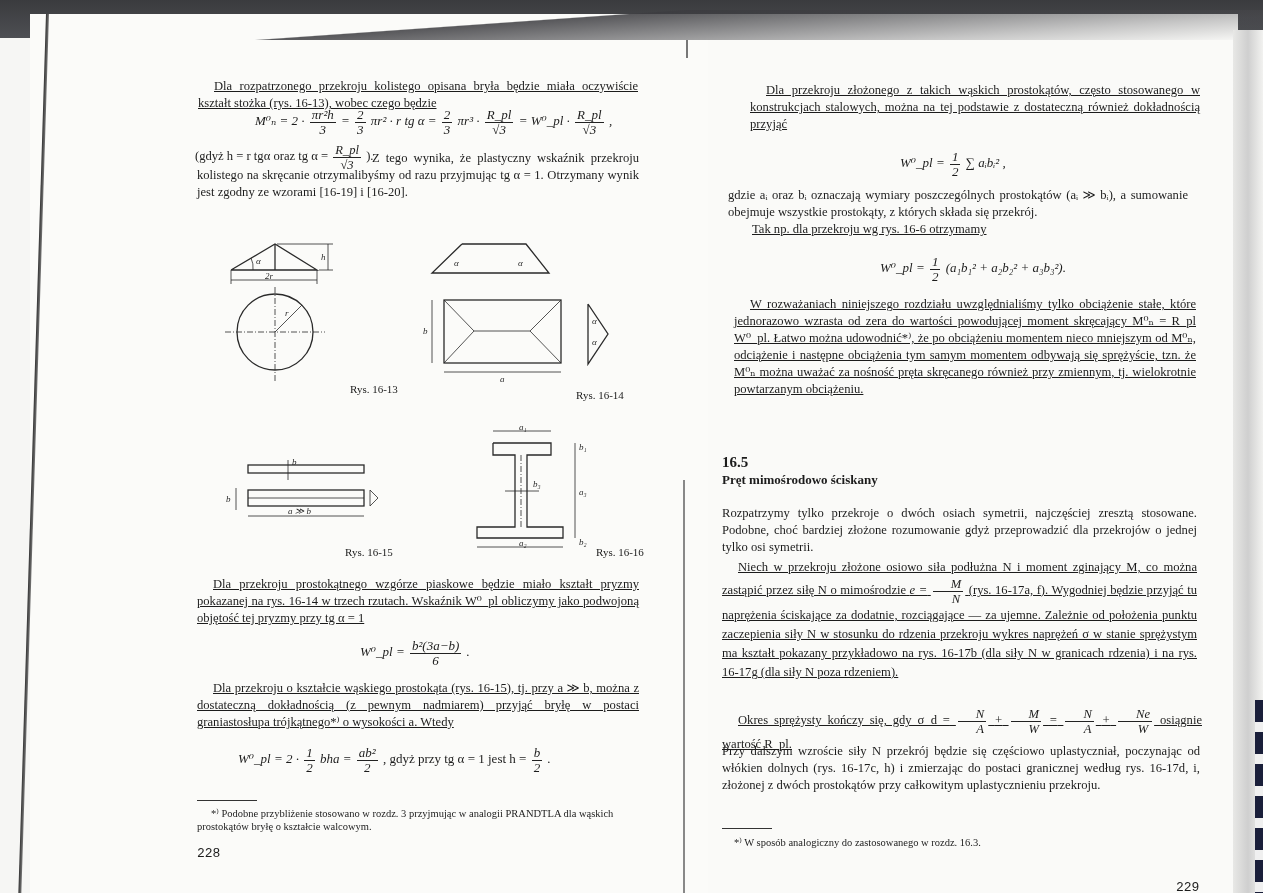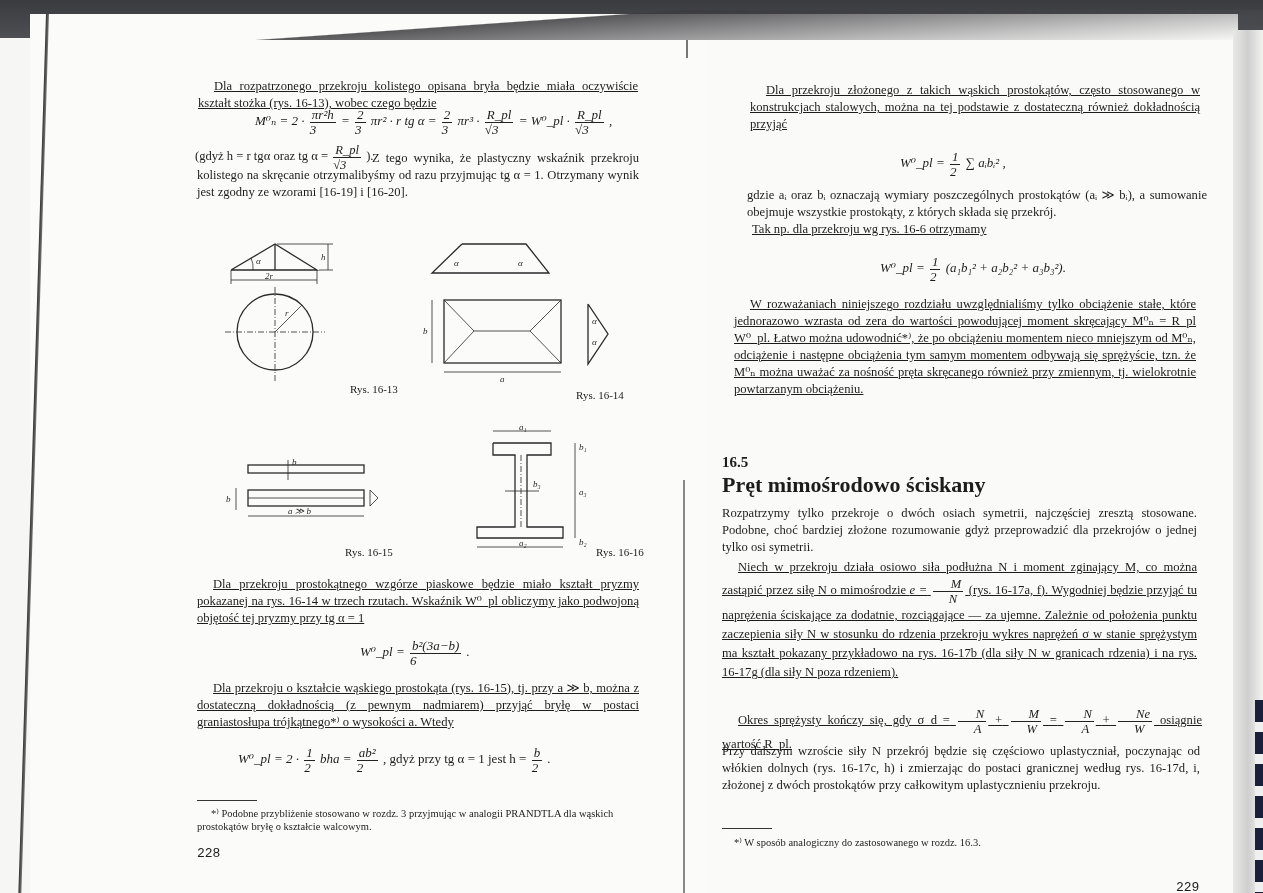--- a/index.html
+++ b/index.html
@@ -40,26 +40,26 @@
     .gutter-line {
       position: absolute; left: 683px; top: 480px; width: 2px; height: 413px;
       background: #888;
     }
     .gutter-tick { position: absolute; left: 686px; top: 40px; width: 2px; height: 18px; background: #777; }
 
     .txt { position: absolute; font-size: 12.6px; line-height: 17px; text-align: justify; }
     .txt p { margin: 0; }
     .indent { text-indent: 16px; text-decoration: underline; }
     .eq { position: absolute; font-size: 13px; font-style: italic; white-space: nowrap; }
-    .frac { display: inline-block; vertical-align: middle; text-align: left; margin: 0 2px; }
+    .frac { display: inline-block; vertical-align: middle; text-align: center; margin: 0 2px; }
     .frac .num { display: block; border-bottom: 1px solid #222; padding: 0 2px; line-height: 14px; }
     .frac .den { display: block; line-height: 14px; }
     .caption { position: absolute; font-size: 11px; font-weight: normal; }
     .heading-num { position: absolute; font-size: 15px; font-weight: bold; }
-    .heading-title { position: absolute; font-size: 22px; font-weight: bold; }
+    .heading-title { position: absolute; font-size: 13px; font-weight: bold; }
     .footnote-rule { position: absolute; height: 1px; background: #333; }
     .footnote { position: absolute; font-size: 10.5px; line-height: 13px; }
     .pagenum { position: absolute; font-size: 13px; font-family: Liberation Mono, monospace; }
     svg { position: absolute; overflow: visible; }
     svg * { stroke: #2a2a2a; fill: none; stroke-width: 1.3; }
     svg text { stroke: none; fill: #2a2a2a; font-size: 9px; font-style: italic; font-family: "Liberation Serif", serif; }
     .thin { stroke-width: 0.8; }
     .dash { stroke-dasharray: 6 2 1 2; stroke-width: 0.8; }
   </style>
 </head>
@@ -202,21 +202,21 @@
 <div class="txt indent" style="left:750px; top:82px; width:450px;">
   <p>Dla przekroju złożonego z takich wąskich prostokątów, często stosowanego w konstrukcjach stalowych, można na tej podstawie z dostateczną również dokładnością przyjąć</p>
 </div>
 
 <div class="eq" style="left:900px; top:150px;">
   <span>W⁰_pl =</span>
   <span class="frac"><span class="num">1</span><span class="den">2</span></span>
   <span>∑ aᵢbᵢ² ,</span>
 </div>
 
-<div class="txt" style="left:747px; top:187px; width:460px;">
+<div class="txt" style="left:728px; top:187px; width:460px;">
   <p>gdzie aᵢ oraz bᵢ oznaczają wymiary poszczególnych prostokątów (aᵢ ≫ bᵢ), a sumowanie obejmuje wszystkie prostokąty, z których składa się przekrój.</p>
 </div>
 <div class="txt indent" style="left:736px; top:221px; width:460px;">
   <p>Tak np. dla przekroju wg rys. 16-6 otrzymamy</p>
 </div>
 
 <div class="eq" style="left:880px; top:255px;">
   <span>W⁰_pl =</span>
   <span class="frac"><span class="num">1</span><span class="den">2</span></span>
   <span>(a₁b₁² + a₂b₂² + a₃b₃²).</span>
@@ -228,21 +228,21 @@
 
 <div class="heading-num" style="left:722px; top:454px;">16.5</div>
 <div class="heading-title" style="left:722px; top:472px;">Pręt mimośrodowo ściskany</div>
 
 <div class="txt" style="left:722px; top:505px; width:475px;">
   <p>Rozpatrzymy tylko przekroje o dwóch osiach symetrii, najczęściej zresztą stosowane. Podobne, choć bardziej złożone rozumowanie gdyż przeprowadzić dla przekrojów o jednej tylko osi symetrii.</p>
 </div>
 
 <div class="txt indent" style="left:722px; top:558px; width:475px; line-height:19px;">
   <p>
-    <span>Niech w przekroju działa osiowo siła podłużna N i moment zginający M, co można zastąpić przez siłę N o mimośrodzie</span>
+    <span>Niech w przekroju złożone osiowo siła podłużna N i moment zginający M, co można zastąpić przez siłę N o mimośrodzie</span>
     <span class="eq" style="position:static; font-size:12.6px;">
       <span>e =</span>
       <span class="frac"><span class="num">M</span><span class="den">N</span></span>
     </span>
     <span>(rys. 16-17a, f). Wygodniej będzie przyjąć tu naprężenia ściskające za dodatnie, rozciągające — za ujemne. Zależnie od położenia punktu zaczepienia siły N w stosunku do rdzenia przekroju wykres naprężeń σ w stanie sprężystym ma kształt pokazany przykładowo na rys. 16-17b (dla siły N w granicach rdzenia) i na rys. 16-17g (dla siły N poza rdzeniem).</span>
   </p>
 </div>
 
 <div class="txt indent" style="left:722px; top:707px; width:480px;">
   <p>

